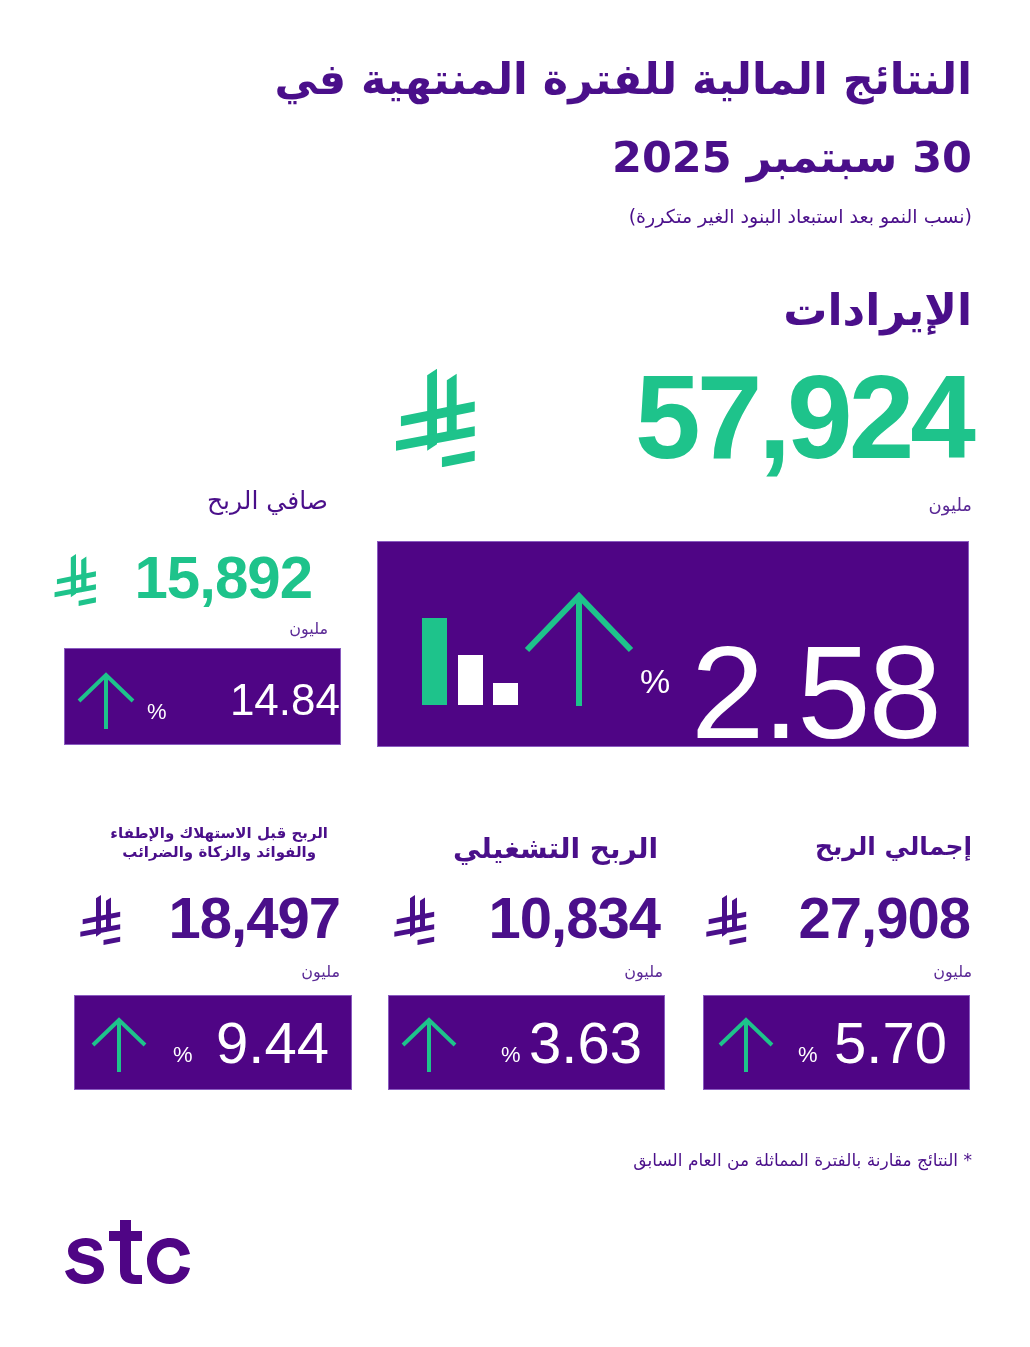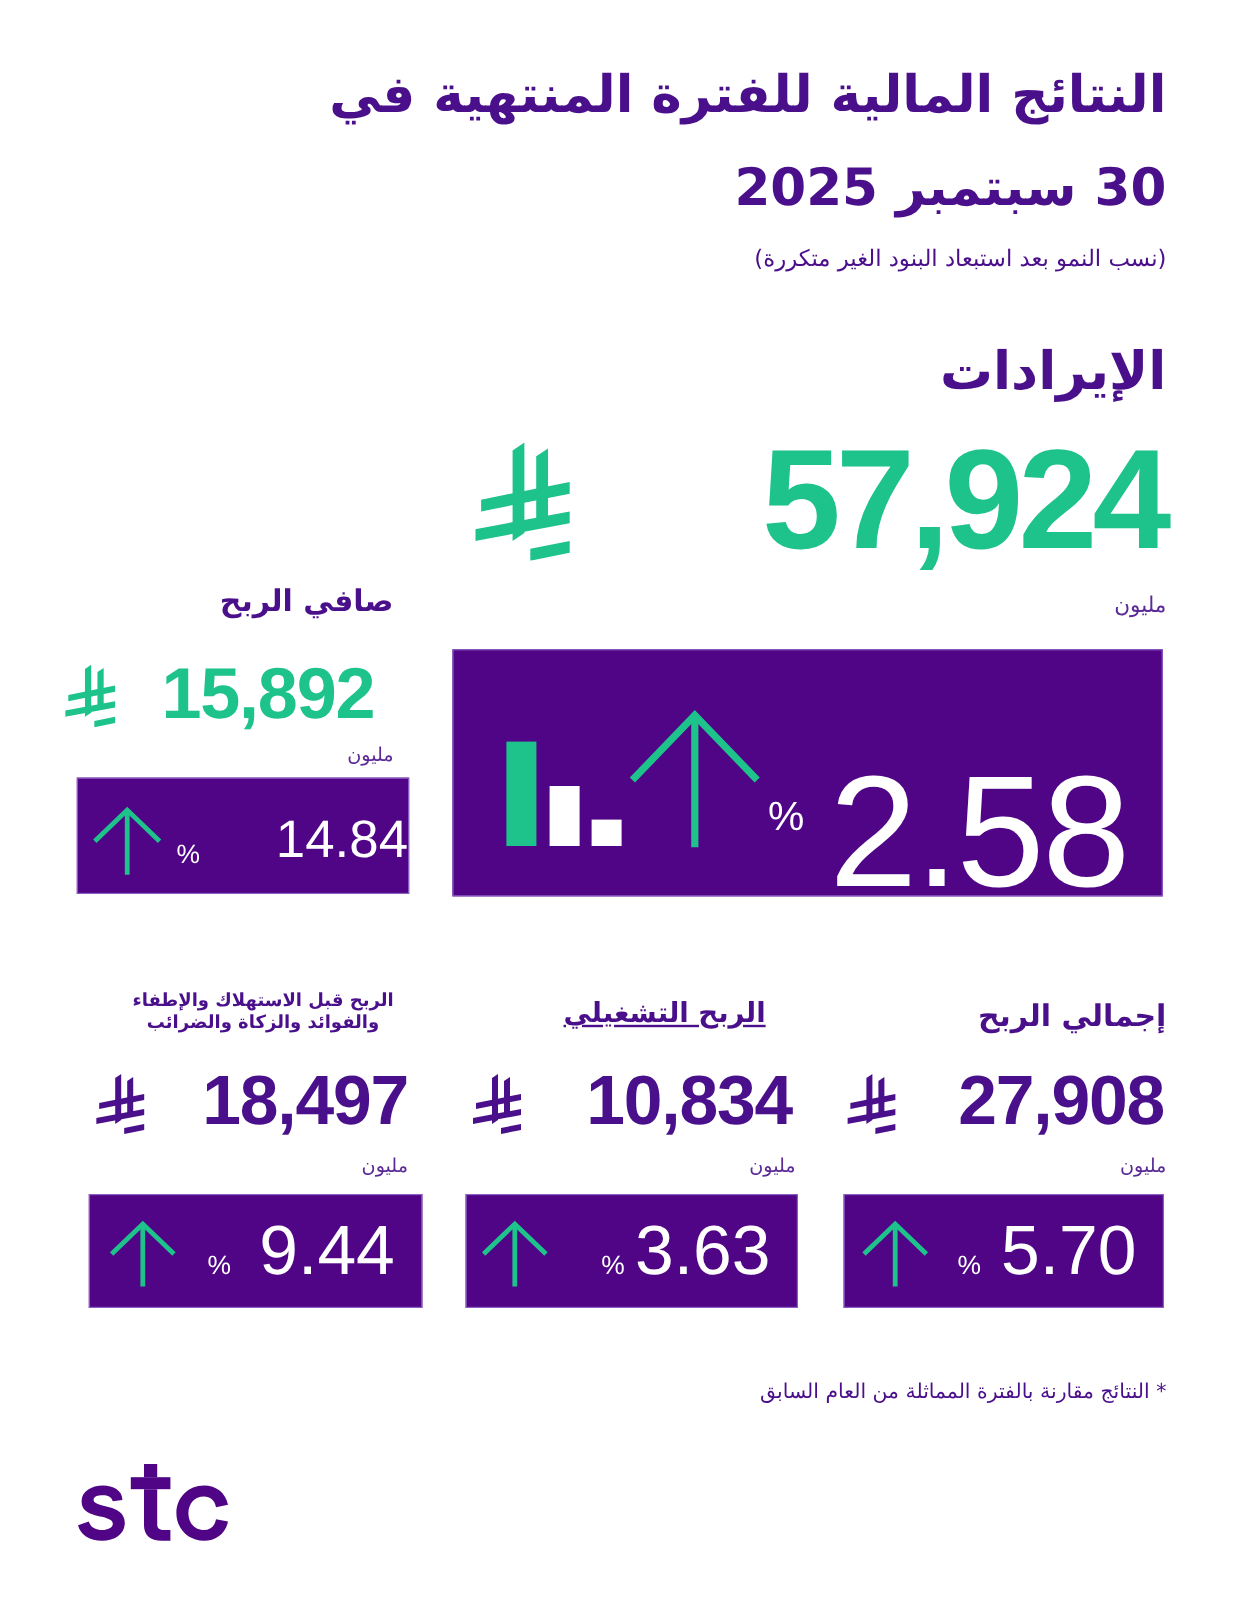--- a/index.html
+++ b/index.html
@@ -22,21 +22,21 @@
   .box { background: #4f0585; border: 1px solid #8a5bc0; position: absolute; }
   .pct { color: #ffffff; font-family: "Liberation Sans", sans-serif; font-weight: normal; position: absolute; white-space: nowrap; }
   .pct-sign { color: #ffffff; font-family: "Liberation Sans", sans-serif; position: absolute; white-space: nowrap; }
 
   #rev-box { left: 377px; top: 541px; width: 592px; height: 206px; }
   #rev-pct { right: 28px; top: 28px; font-size: 132px; line-height: 150px; letter-spacing: -2px; margin-top: 48px; }
   #rev-pct-sign { left: 262px; top: 120px; font-size: 34px; }
   .bar { position: absolute; }
 
   
-  #np-label { right: 702px; top: 486px; font-size: 25px; font-weight: bold; color: #4a0f8a; white-space: nowrap; }
+  #np-label { right: 702px; top: 486px; font-size: 25px; font-weight: normal; color: #4a0f8a; white-space: nowrap; }
   #np-value { right: 718px; top: 542px; font-size: 60px; font-weight: bold; color: #1ec38b; font-family: "Liberation Sans", sans-serif; letter-spacing: -1px; white-space: nowrap; line-height: 72px; }
   #np-riyal { left: 52px; top: 554px; width: 48px; height: 52px; }
   #np-unit { right: 702px; top: 619px; font-size: 16px; color: #5b2a96; white-space: nowrap; }
   #np-box { left: 64px; top: 648px; width: 277px; height: 97px; }
   #np-pct { right: 0; top: 16px; font-size: 44px; line-height: 70px; }
   #np-pct-sign { left: 82px; top: 50px; font-size: 22px; }
 
   
   .card-label { position: absolute; font-weight: bold; color: #4a0f8a; white-space: nowrap; direction: rtl; text-align: center; }
   .card-value { position: absolute; font-weight: bold; color: #4a0f8a; font-family: "Liberation Sans", sans-serif; font-size: 58px; letter-spacing: -1px; line-height: 66px; white-space: nowrap; margin-left: 40px; }
@@ -115,21 +115,21 @@
 <div class="card-unit rtl" style="right:58px;top:962px;">مليون</div>
 <div class="box card-box" style="left:703px;width:267px;">
   <svg class="abs" style="left:12px;top:20px;" width="60" height="58" viewBox="0 0 60 58">
     <line x1="30" y1="4" x2="30" y2="56" stroke="#1ec38b" stroke-width="4"></line>
     <polyline points="4,29 30,4 56,29" fill="none" stroke="#1ec38b" stroke-width="4"></polyline>
   </svg>
   <span class="pct-sign card-pct-sign" style="left:94px;">%</span>
   <span class="pct card-pct">5.70</span>
 </div>
 
-<div class="card-label" style="right:392px;top:832px;font-size:23px;text-decoration:underline;">الربح التشغيلي</div>
+<div class="card-label" style="right:372px;top:832px;font-size:28px;">الربح التشغيلي</div>
 <svg class="card-riyal" style="left:392px;top:895px;" fill="#4a0f8a" viewBox="0 0 100 120">
     <use href="#riyal"></use>
   </svg>
 <div class="card-value" style="right:370px;top:885px;">10,834</div>
 <div class="card-unit rtl" style="right:367px;top:962px;">مليون</div>
 <div class="box card-box" style="left:388px;width:277px;">
   <svg class="abs" style="left:10px;top:20px;" width="60" height="58" viewBox="0 0 60 58">
     <line x1="30" y1="4" x2="30" y2="56" stroke="#1ec38b" stroke-width="4"></line>
     <polyline points="4,29 30,4 56,29" fill="none" stroke="#1ec38b" stroke-width="4"></polyline>
   </svg>

